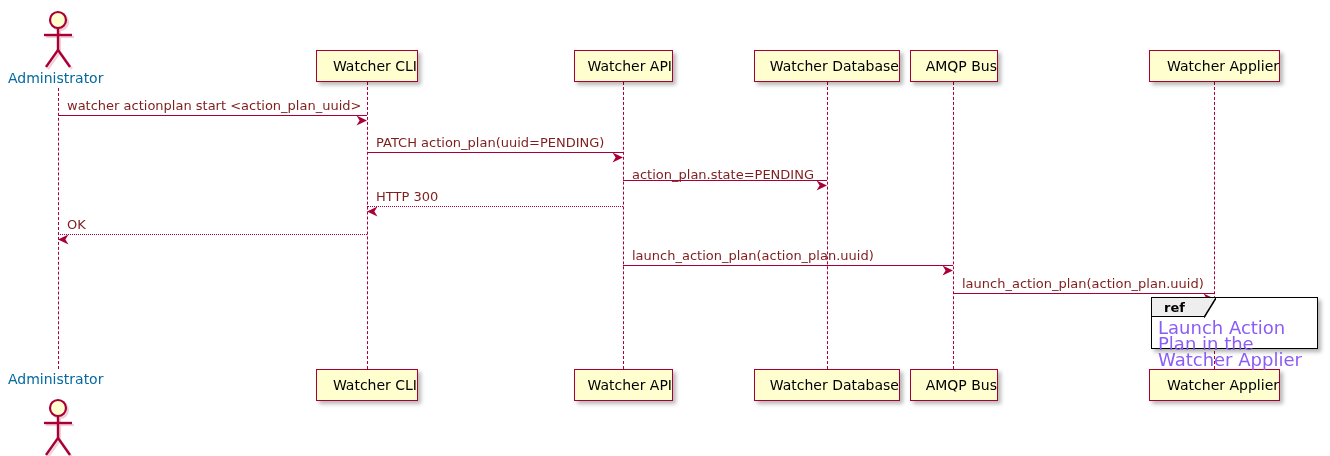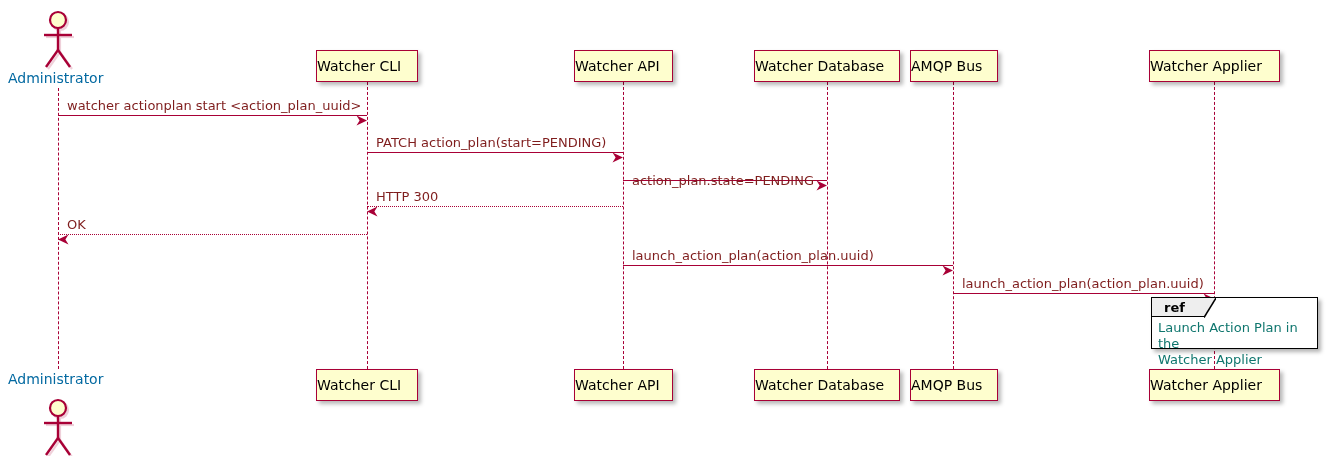--- a/index.html
+++ b/index.html
@@ -24,21 +24,21 @@
     z-index: 1;
   }
   .participant-box {
     position: absolute;
     background: #FEFECE;
     border: 1.5px solid #A80036;
     box-sizing: border-box;
     box-shadow: 3px 3px 4px rgba(0,0,0,0.28);
     display: flex;
     align-items: center;
-    justify-content: flex-start;
+    justify-content: flex-end;
     z-index: 5;
   }
   .participant-label {
     font-size: 14px;
     color: #000000;
     white-space: nowrap;
     line-height: 1;
   }
   .actor-wrap {
     position: absolute;
@@ -100,22 +100,22 @@
   }
   .ref-tab-corner {
     position: absolute;
     top: 0;
     z-index: 7;
   }
   .ref-body {
     position: absolute;
     left: 6px;
     top: 22px;
-    font-size: 13px;
-    color: #0f766e;
+    font-size: 18px;
+    color: #8b5cf6;
     line-height: 16px;
     white-space: pre-line;
   }
 </style>
 </head>
 <body>
 
 <div id="diagram">
     <div class="lifeline" style="left: 58px; top: 88px; height: 281px;"></div>
     <div class="actor-wrap" style="left: 35px; top: 8px;"><svg width="46" height="62" viewBox="0 0 46 62">
@@ -193,26 +193,26 @@
     </div>
     <div class="msg-line" style="left: 58px; top: 115px; width: 309px;"></div>
     <div class="arrowhead" style="left: 356px; top: 110.5px;"><svg width="11" height="11" viewBox="0 0 11 11">
         <polygon points="0.5,0.5 11,5.5 0.5,10.5 3.6,5.5" fill="#A80036"></polygon>
       </svg></div>
     <div class="msg-label" style="left: 67px; top: 98px;">watcher actionplan start &lt;action_plan_uuid&gt;</div>
     <div class="msg-line" style="left: 367px; top: 152px; width: 256px;"></div>
     <div class="arrowhead" style="left: 612px; top: 147.5px;"><svg width="11" height="11" viewBox="0 0 11 11">
         <polygon points="0.5,0.5 11,5.5 0.5,10.5 3.6,5.5" fill="#A80036"></polygon>
       </svg></div>
-    <div class="msg-label" style="left: 376px; top: 135px;">PATCH action_plan(start=PENDING)</div>
+    <div class="msg-label" style="left: 376px; top: 135px;">PATCH action_plan(uuid=PENDING)</div>
     <div class="msg-line" style="left: 623px; top: 180px; width: 204px;"></div>
     <div class="arrowhead" style="left: 816px; top: 175.5px;"><svg width="11" height="11" viewBox="0 0 11 11">
         <polygon points="0.5,0.5 11,5.5 0.5,10.5 3.6,5.5" fill="#A80036"></polygon>
       </svg></div>
-    <div class="msg-label" style="left: 632px; top: 173px;">action_plan.state=PENDING</div>
+    <div class="msg-label" style="left: 632px; top: 167px;">action_plan.state=PENDING</div>
     <div class="msg-line dotted" style="left: 367px; top: 206px; width: 256px;"></div>
     <div class="arrowhead" style="left: 367px; top: 201.5px;"><svg width="11" height="11" viewBox="0 0 11 11">
         <polygon points="10.5,0.5 0,5.5 10.5,10.5 7.4,5.5" fill="#A80036"></polygon>
       </svg></div>
     <div class="msg-label" style="left: 376px; top: 189px;">HTTP 300</div>
     <div class="msg-line dotted" style="left: 58px; top: 234px; width: 309px;"></div>
     <div class="arrowhead" style="left: 58px; top: 229.5px;"><svg width="11" height="11" viewBox="0 0 11 11">
         <polygon points="10.5,0.5 0,5.5 10.5,10.5 7.4,5.5" fill="#A80036"></polygon>
       </svg></div>
     <div class="msg-label" style="left: 67px; top: 217px;">OK</div>

